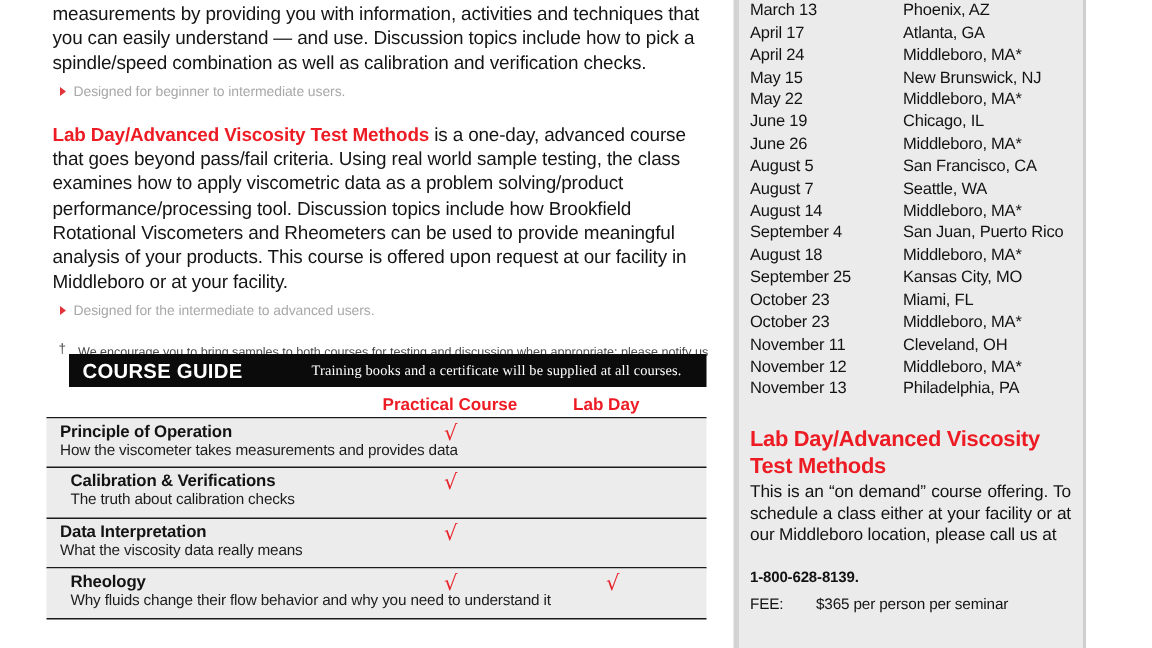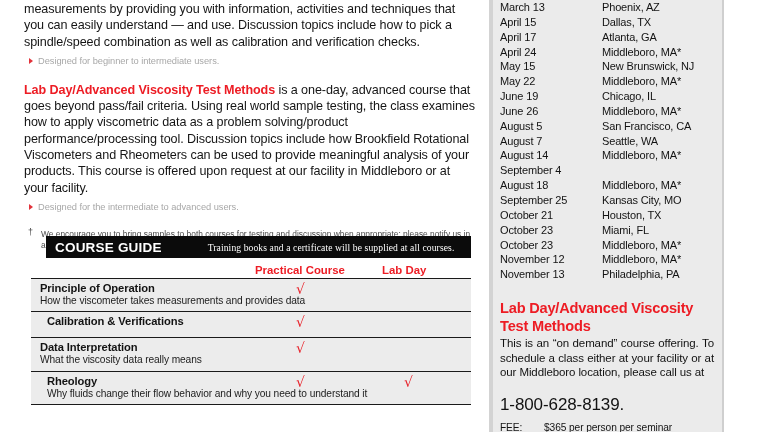--- a/index.html
+++ b/index.html
@@ -14,21 +14,21 @@
     width: 768px; height: 432px;
     background: #ffffff;
   }
 
   
   .left-col {
     position: absolute;
     left: 0; top: 0;
     width: 489px; height: 432px;
     background: #ffffff;
-    padding: 0 14px 0 24px;
+    padding: 0 14px 0 35px;
   }
 
   .body-para {
     font-size: 12.6px;
     line-height: 16.3px;
     color: #151515;
     letter-spacing: -0.1px;
   }
   .body-para.first { padding-top: 1px; }
 
@@ -201,24 +201,25 @@
   }
   .od-body {
     font-size: 11.5px;
     line-height: 14.6px;
     color: #121212;
     text-align: justify;
     letter-spacing: -0.1px;
     margin-top: 1px;
   }
   .od-phone {
-    font-size: 17px;
+    font-size: 10px;
     color: #121212;
     margin-top: 15px;
     letter-spacing: -0.1px;
+    font-weight: bold;
   }
   .od-fee {
     position: relative;
     margin-top: 7px;
     font-size: 10.2px;
     line-height: 11.8px;
     color: #131313;
     padding-left: 44px;
     letter-spacing: -0.1px;
   }
@@ -268,20 +269,21 @@
     </div>
 
     <div class="cg-row">
       <div class="rtitle">Principle of Operation</div>
       <div class="rdesc">How the viscometer takes measurements and provides data</div>
       <span class="chk chk-p">√</span>
     </div>
 
     <div class="cg-row r-alt">
       <div class="rtitle">Calibration &amp; Verifications</div>
+      <div class="rdesc">The truth about calibration checks</div>
       <span class="chk chk-p">√</span>
     </div>
 
     <div class="cg-row">
       <div class="rtitle">Data Interpretation</div>
       <div class="rdesc">What the viscosity data really means</div>
       <span class="chk chk-p">√</span>
     </div>
 
     <div class="cg-row r-alt">
@@ -294,24 +296,20 @@
 
   <div class="v-divider-left"></div>
 
   <div class="right-panel">
     <div class="sched-list">
         <div class="sched-row">
           <span class="d">March 13</span>
           <span class="c">Phoenix, AZ</span>
         </div>
         <div class="sched-row">
-          <span class="d">April 15</span>
-          <span class="c">Dallas, TX</span>
-        </div>
-        <div class="sched-row">
           <span class="d">April 17</span>
           <span class="c">Atlanta, GA</span>
         </div>
         <div class="sched-row">
           <span class="d">April 24</span>
           <span class="c">Middleboro, MA*</span>
         </div>
         <div class="sched-row">
           <span class="d">May 15</span>
           <span class="c">New Brunswick, NJ</span>
@@ -335,40 +333,41 @@
         <div class="sched-row">
           <span class="d">August 7</span>
           <span class="c">Seattle, WA</span>
         </div>
         <div class="sched-row">
           <span class="d">August 14</span>
           <span class="c">Middleboro, MA*</span>
         </div>
         <div class="sched-row">
           <span class="d">September 4</span>
+          <span class="c">San Juan, Puerto Rico</span>
         </div>
         <div class="sched-row">
           <span class="d">August 18</span>
           <span class="c">Middleboro, MA*</span>
         </div>
         <div class="sched-row">
           <span class="d">September 25</span>
           <span class="c">Kansas City, MO</span>
         </div>
         <div class="sched-row">
-          <span class="d">October 21</span>
-          <span class="c">Houston, TX</span>
-        </div>
-        <div class="sched-row">
           <span class="d">October 23</span>
           <span class="c">Miami, FL</span>
         </div>
         <div class="sched-row">
           <span class="d">October 23</span>
           <span class="c">Middleboro, MA*</span>
+        </div>
+        <div class="sched-row">
+          <span class="d">November 11</span>
+          <span class="c">Cleveland, OH</span>
         </div>
         <div class="sched-row">
           <span class="d">November 12</span>
           <span class="c">Middleboro, MA*</span>
         </div>
         <div class="sched-row">
           <span class="d">November 13</span>
           <span class="c">Philadelphia, PA</span>
         </div>
       </div>

